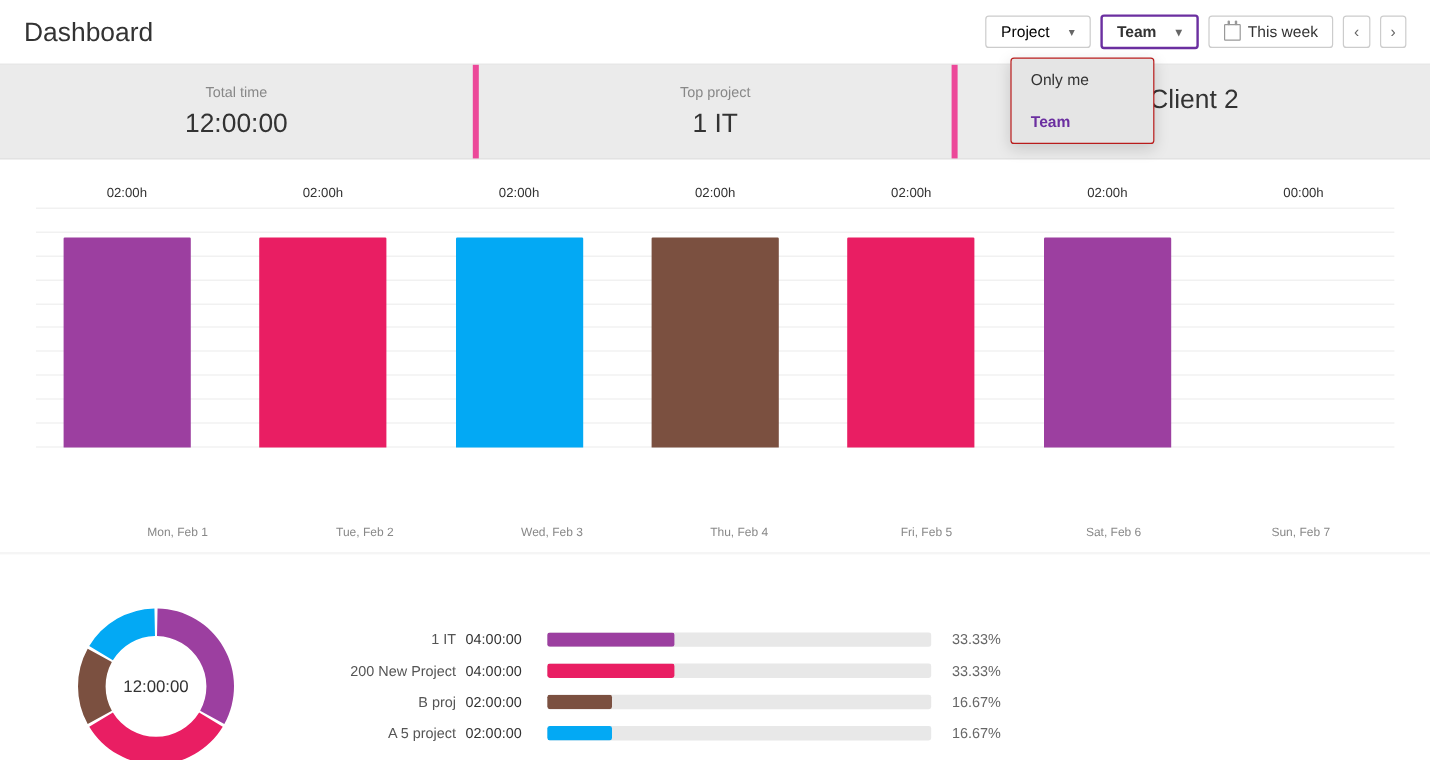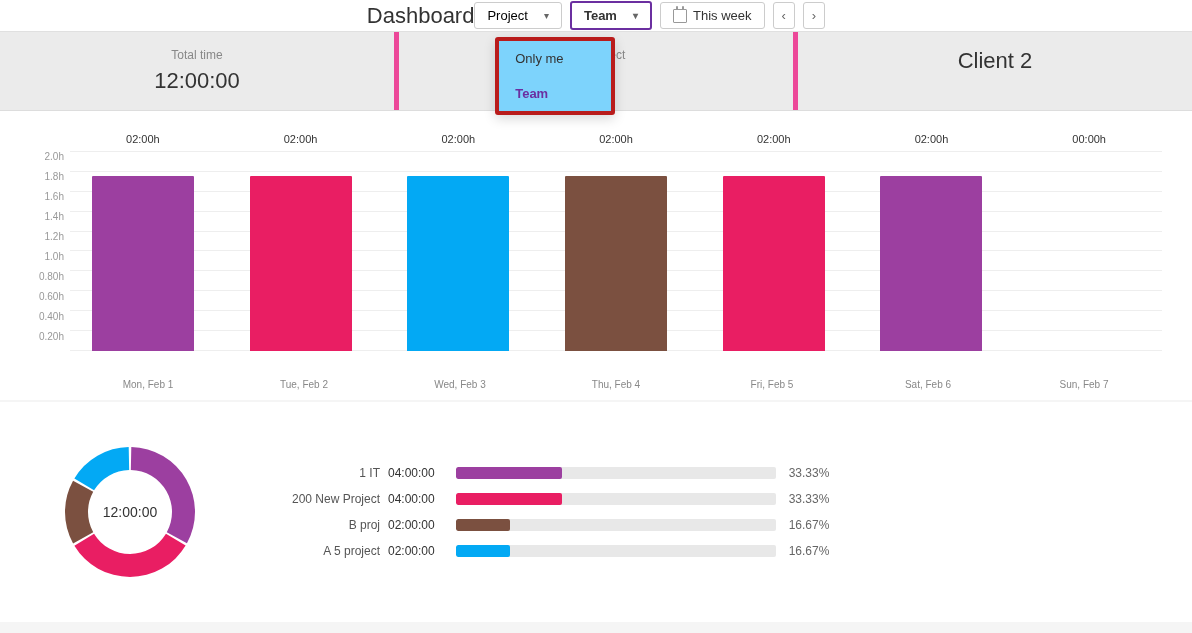--- a/index.html
+++ b/index.html
@@ -1,22 +1,22 @@
 <!DOCTYPE html>
 <html><head>
   <meta charset="utf-8">
   <style>
     * { box-sizing: border-box; margin: 0; padding: 0; }
     body { font-family: 'Segoe UI', Arial, sans-serif; background: #f5f5f5; color: #333; font-size: 13px; }
 
     .header {
       display: flex;
       align-items: center;
-      justify-content: center;
-      padding: 1px 20px;
+      justify-content: space-between;
+      padding: 12px 20px;
       background: #fff;
       border-bottom: 1px solid #e0e0e0;
     }
     .header-title {
       font-size: 22px;
       font-weight: 400;
       color: #333;
     }
     .header-controls {
       display: flex;
@@ -61,22 +61,22 @@
       cursor: pointer;
       font-size: 13px;
       color: #666;
     }
 
     
     .dropdown-menu {
       position: absolute;
       top: 36px;
       right: 210px;
-      background: #7dd3fc;
-      border: 4px solid #b91c1c;
+      background: #e5e5e5;
+      border: 1px solid #b91c1c;
       border-radius: 3px;
       box-shadow: 0 4px 12px rgba(0,0,0,0.15);
       z-index: 100;
       min-width: 120px;
     }
     .dropdown-item {
       padding: 10px 16px;
       cursor: pointer;
       color: #333;
       font-size: 13px;
@@ -228,21 +228,21 @@
       max-width: 320px;
     }
     .legend-bar-fill {
       height: 100%;
       border-radius: 2px;
     }
     .legend-pct {
       width: 50px;
       font-size: 12px;
       color: #666;
-      text-align: center;
+      text-align: right;
     }
 
     
     .cal-icon {
       display: inline-block;
       width: 14px;
       height: 14px;
       border: 1.5px solid #999;
       border-radius: 1px;
       position: relative;
@@ -303,33 +303,20 @@
     <div class="stat-value">1 IT</div>
   </div>
   <div class="stat-box">
     <div class="stat-value">Client 2</div>
   </div>
 </div>
 
 <div class="chart-section">
   <div style="display:flex; align-items:flex-end; padding-bottom: 28px; padding-top: 20px;">
 
-    <div class="y-axis" id="y-axis-labels">
-        <span>2.0h</span>
-        <span>1.8h</span>
-        <span>1.6h</span>
-        <span>1.4h</span>
-        <span>1.2h</span>
-        <span>1.0h</span>
-        <span>0.80h</span>
-        <span>0.60h</span>
-        <span>0.40h</span>
-        <span>0.20h</span>
-        <span></span>
-      </div>
 
     <div class="chart-area" id="chart-area">
       <div class="grid-lines" id="grid-lines">
           <div class="grid-line"></div>
           <div class="grid-line"></div>
           <div class="grid-line"></div>
           <div class="grid-line"></div>
           <div class="grid-line"></div>
           <div class="grid-line"></div>
           <div class="grid-line"></div>
@@ -364,21 +351,21 @@
             <div class="bar" style="height: 174.8px; background-color: rgb(156, 63, 160);"></div>
           </div>
           <div class="bar-col">
             <span class="bar-label-top">00:00h</span>
             <div class="bar" style="height: 0px; background-color: rgb(156, 63, 160);"></div>
           </div>
         </div>
     </div>
   </div>
 
-  <div style="display:flex; margin-left:40px;" id="x-labels">
+  <div style="display:flex; margin-left:40px;margin-top:38px;" id="x-labels">
       <div class="x-label">Mon, Feb 1</div>
       <div class="x-label">Tue, Feb 2</div>
       <div class="x-label">Wed, Feb 3</div>
       <div class="x-label">Thu, Feb 4</div>
       <div class="x-label">Fri, Feb 5</div>
       <div class="x-label">Sat, Feb 6</div>
       <div class="x-label">Sun, Feb 7</div>
     </div>
 </div>
 

